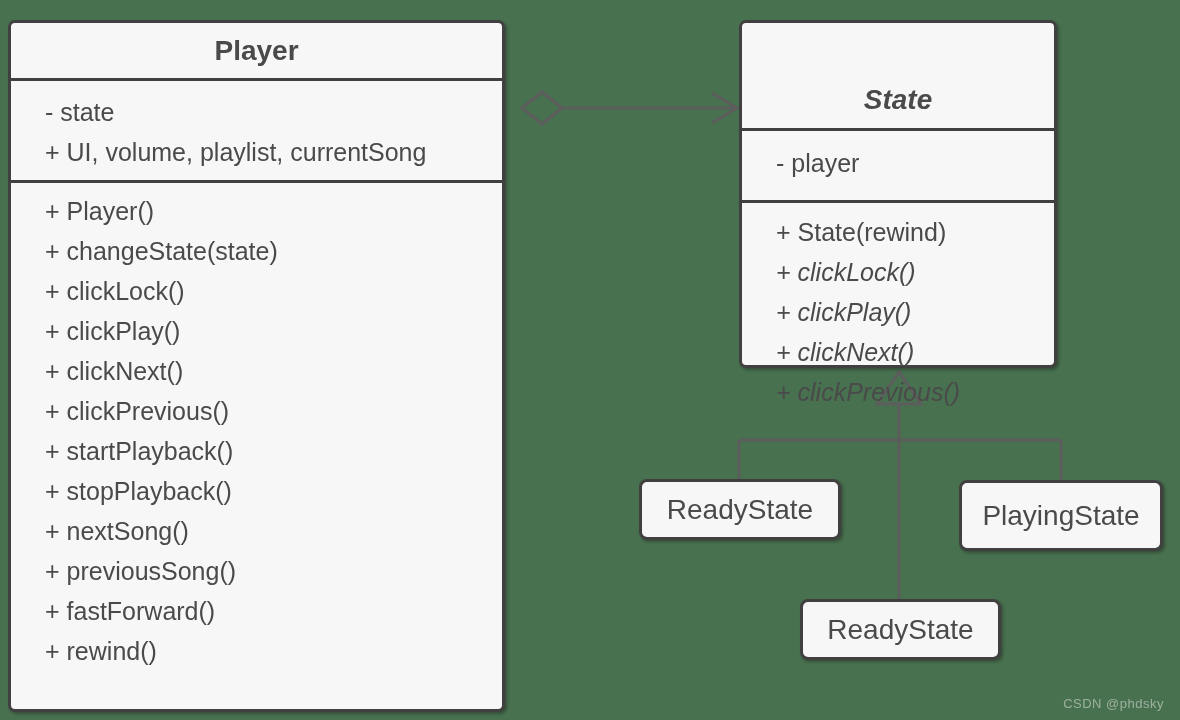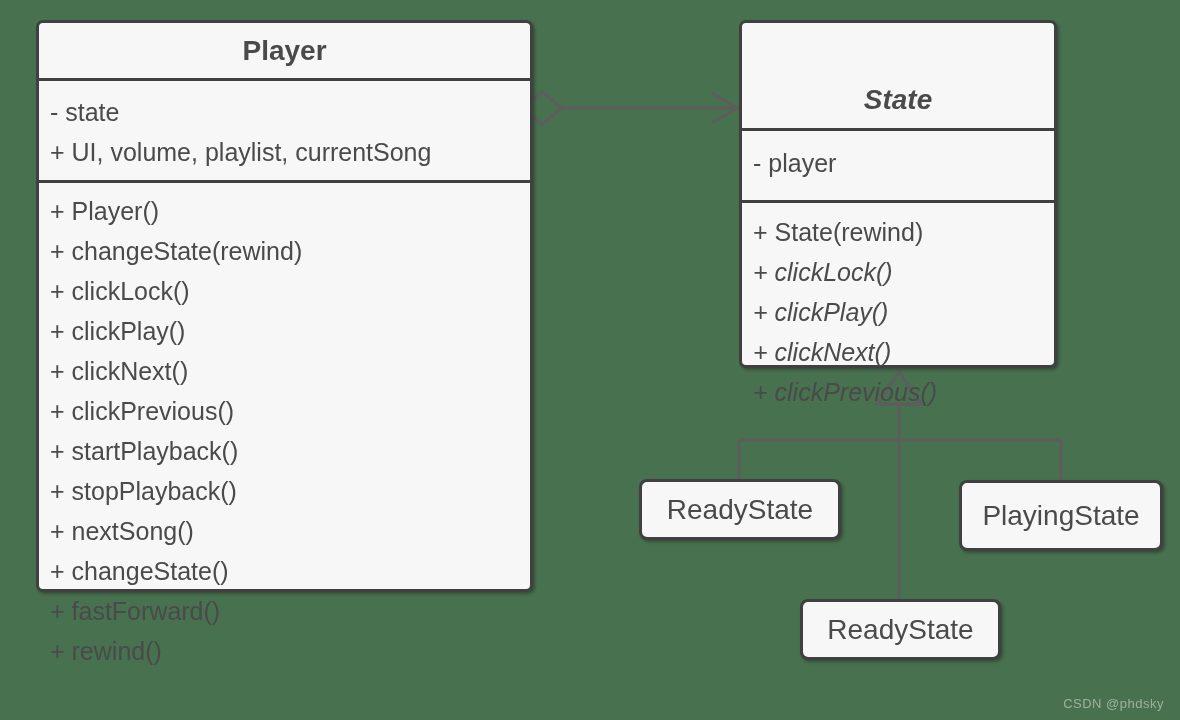--- a/index.html
+++ b/index.html
@@ -51,27 +51,28 @@
   }
   .uml-title.italic { font-style: italic; }
   .uml-section {
     border-bottom: 3px solid var(--box-border);
   }
   .uml-section:last-child { border-bottom: none; }
   .uml-row {
     height: 40px;
     line-height: 40px;
     font-size: 25px;
-    padding-left: 11px;
+    padding-left: 2px;
     white-space: nowrap;
     overflow: hidden;
+    margin-left: 32px;
   }
   .uml-row.i { font-style: italic; }
   
-  .box-player { left: 36px; top: 20px; width: 497px; height: 572px; }
+  .box-player { left: 8px; top: 20px; width: 497px; height: 692px; }
   .box-player .uml-title { height: 58px; }
   .box-player .sec-attrs { height: 102px; padding-top: 11px; }
   .box-player .sec-methods { padding-top: 8px; }
   
   .box-state { left: 739px; top: 20px; width: 318px; height: 348px; }
   .box-state .uml-title { height: 60px; margin-top: 48px; }
   .box-state .sec-attrs { height: 72px; padding-top: 12px; }
   .box-state .sec-methods { padding-top: 9px; }
   
   .leaf-box {
@@ -123,29 +124,29 @@
   </svg>
 
   <div class="uml-box box-player">
     <div class="uml-title">Player</div>
     <div class="uml-section sec-attrs">
       <div class="uml-row">- state</div>
       <div class="uml-row">+ UI, volume, playlist, currentSong</div>
     </div>
     <div class="uml-section sec-methods">
       <div class="uml-row">+ Player()</div>
-      <div class="uml-row">+ changeState(rewind)</div>
+      <div class="uml-row">+ changeState(state)</div>
       <div class="uml-row">+ clickLock()</div>
       <div class="uml-row">+ clickPlay()</div>
       <div class="uml-row">+ clickNext()</div>
       <div class="uml-row">+ clickPrevious()</div>
       <div class="uml-row">+ startPlayback()</div>
       <div class="uml-row">+ stopPlayback()</div>
       <div class="uml-row">+ nextSong()</div>
-      <div class="uml-row">+ changeState()</div>
+      <div class="uml-row">+ previousSong()</div>
       <div class="uml-row">+ fastForward()</div>
       <div class="uml-row">+ rewind()</div>
     </div>
   </div>
 
   <div class="uml-box box-state">
     <div class="uml-title italic">State</div>
     <div class="uml-section sec-attrs">
       <div class="uml-row">- player</div>
     </div>

